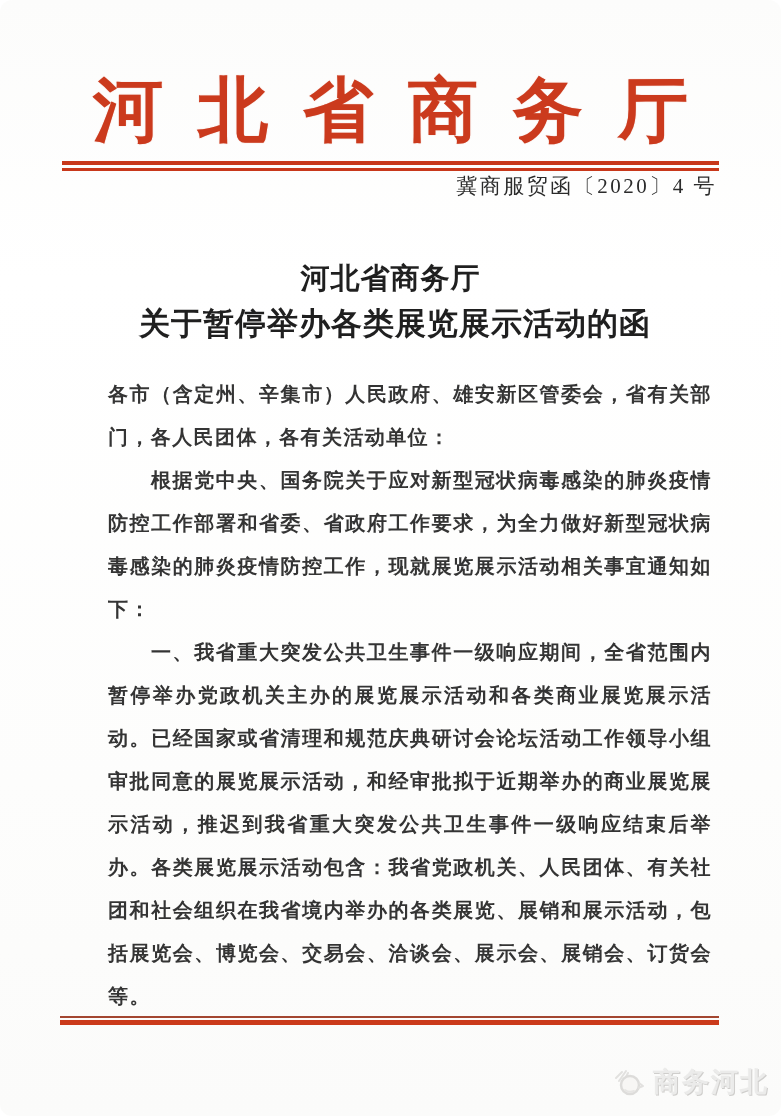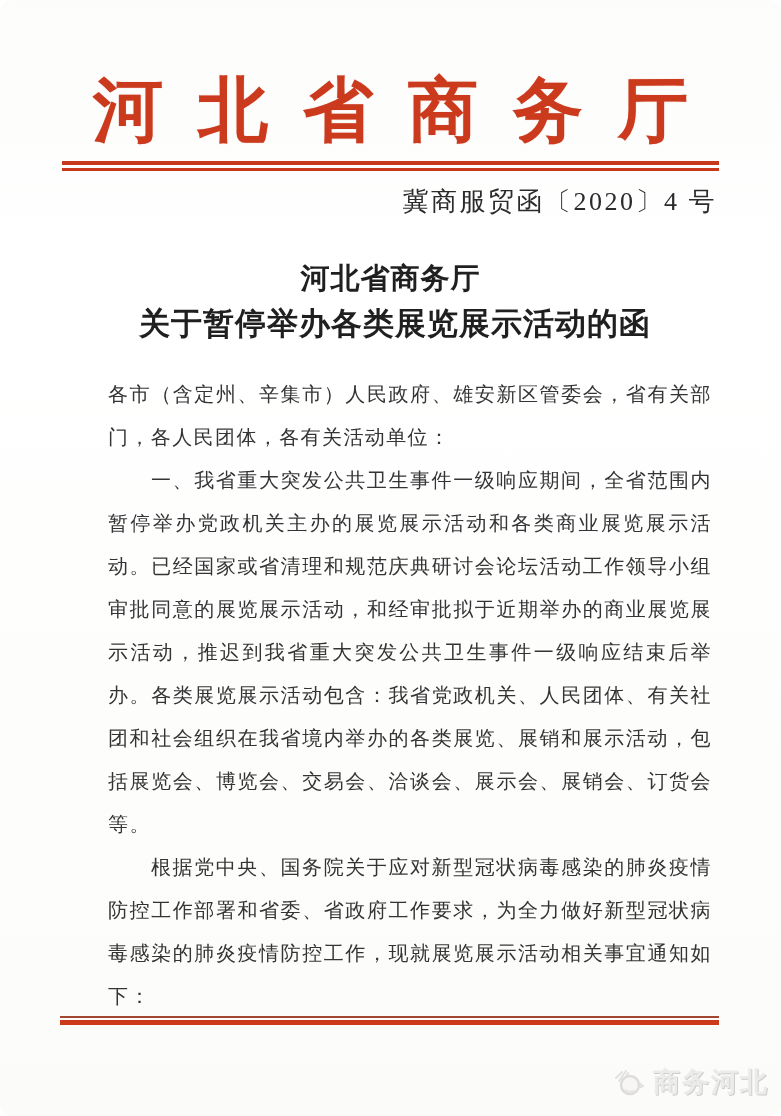--- a/index.html
+++ b/index.html
@@ -42,23 +42,23 @@
     left: 62px;
     width: 657px;
   }
   .rule-top .bar-thick { height: 4px; background: #c8381b; }
   .rule-top .gap      { height: 3px; background: transparent; }
   .rule-top .bar-thin  { height: 3px; background: #c8381b; }
 
   
   .doc-number {
     position: absolute;
-    top: 184px;
+    top: 172px;
     right: 64px;
-    font-size: 26px;
+    font-size: 21px;
     letter-spacing: 2.5px;
     color: #2b2b2b;
     white-space: nowrap;
   }
 
   
   .doc-title {
     position: absolute;
     top: 256px;
     left: 0;
@@ -76,21 +76,21 @@
     position: absolute;
     top: 373px;
     left: 108px;
     width: 604px;
     font-size: 20px;
     line-height: 43px;
     letter-spacing: 1.4px;
     color: #343434;
     text-align: justify;
   }
-  .doc-body p { margin: 0; }
+  .doc-body p { margin: 0; font-weight: bold; }
   .doc-body p.indent { text-indent: 43px; }
 
   
   .rule-bottom {
     position: absolute;
     top: 1016px;
     left: 60px;
     width: 659px;
   }
   .rule-bottom .bar-thin  { height: 2px; background: #a34630; }
@@ -131,22 +131,22 @@
 
   <div class="doc-number">冀商服贸函〔2020〕4 号</div>
 
   <div class="doc-title">
     <div class="t1">河北省商务厅</div>
     <div class="t2">关于暂停举办各类展览展示活动的函</div>
   </div>
 
   <div class="doc-body">
     <p class="salutation">各市（含定州、辛集市）人民政府、雄安新区管委会，省有关部门，各人民团体，各有关活动单位：</p>
+    <p class="indent">根据党中央、国务院关于应对新型冠状病毒感染的肺炎疫情防控工作部署和省委、省政府工作要求，为全力做好新型冠状病毒感染的肺炎疫情防控工作，现就展览展示活动相关事宜通知如下：</p>
     <p class="indent">一、我省重大突发公共卫生事件一级响应期间，全省范围内暂停举办党政机关主办的展览展示活动和各类商业展览展示活动。已经国家或省清理和规范庆典研讨会论坛活动工作领导小组审批同意的展览展示活动，和经审批拟于近期举办的商业展览展示活动，推迟到我省重大突发公共卫生事件一级响应结束后举办。各类展览展示活动包含：我省党政机关、人民团体、有关社团和社会组织在我省境内举办的各类展览、展销和展示活动，包括展览会、博览会、交易会、洽谈会、展示会、展销会、订货会等。</p>
-    <p class="indent">根据党中央、国务院关于应对新型冠状病毒感染的肺炎疫情防控工作部署和省委、省政府工作要求，为全力做好新型冠状病毒感染的肺炎疫情防控工作，现就展览展示活动相关事宜通知如下：</p>
   </div>
 
   <div class="rule-bottom">
     <div class="bar-thin"></div>
     <div class="gap"></div>
     <div class="bar-thick"></div>
   </div>
 
   <div class="watermark">
     <span>

